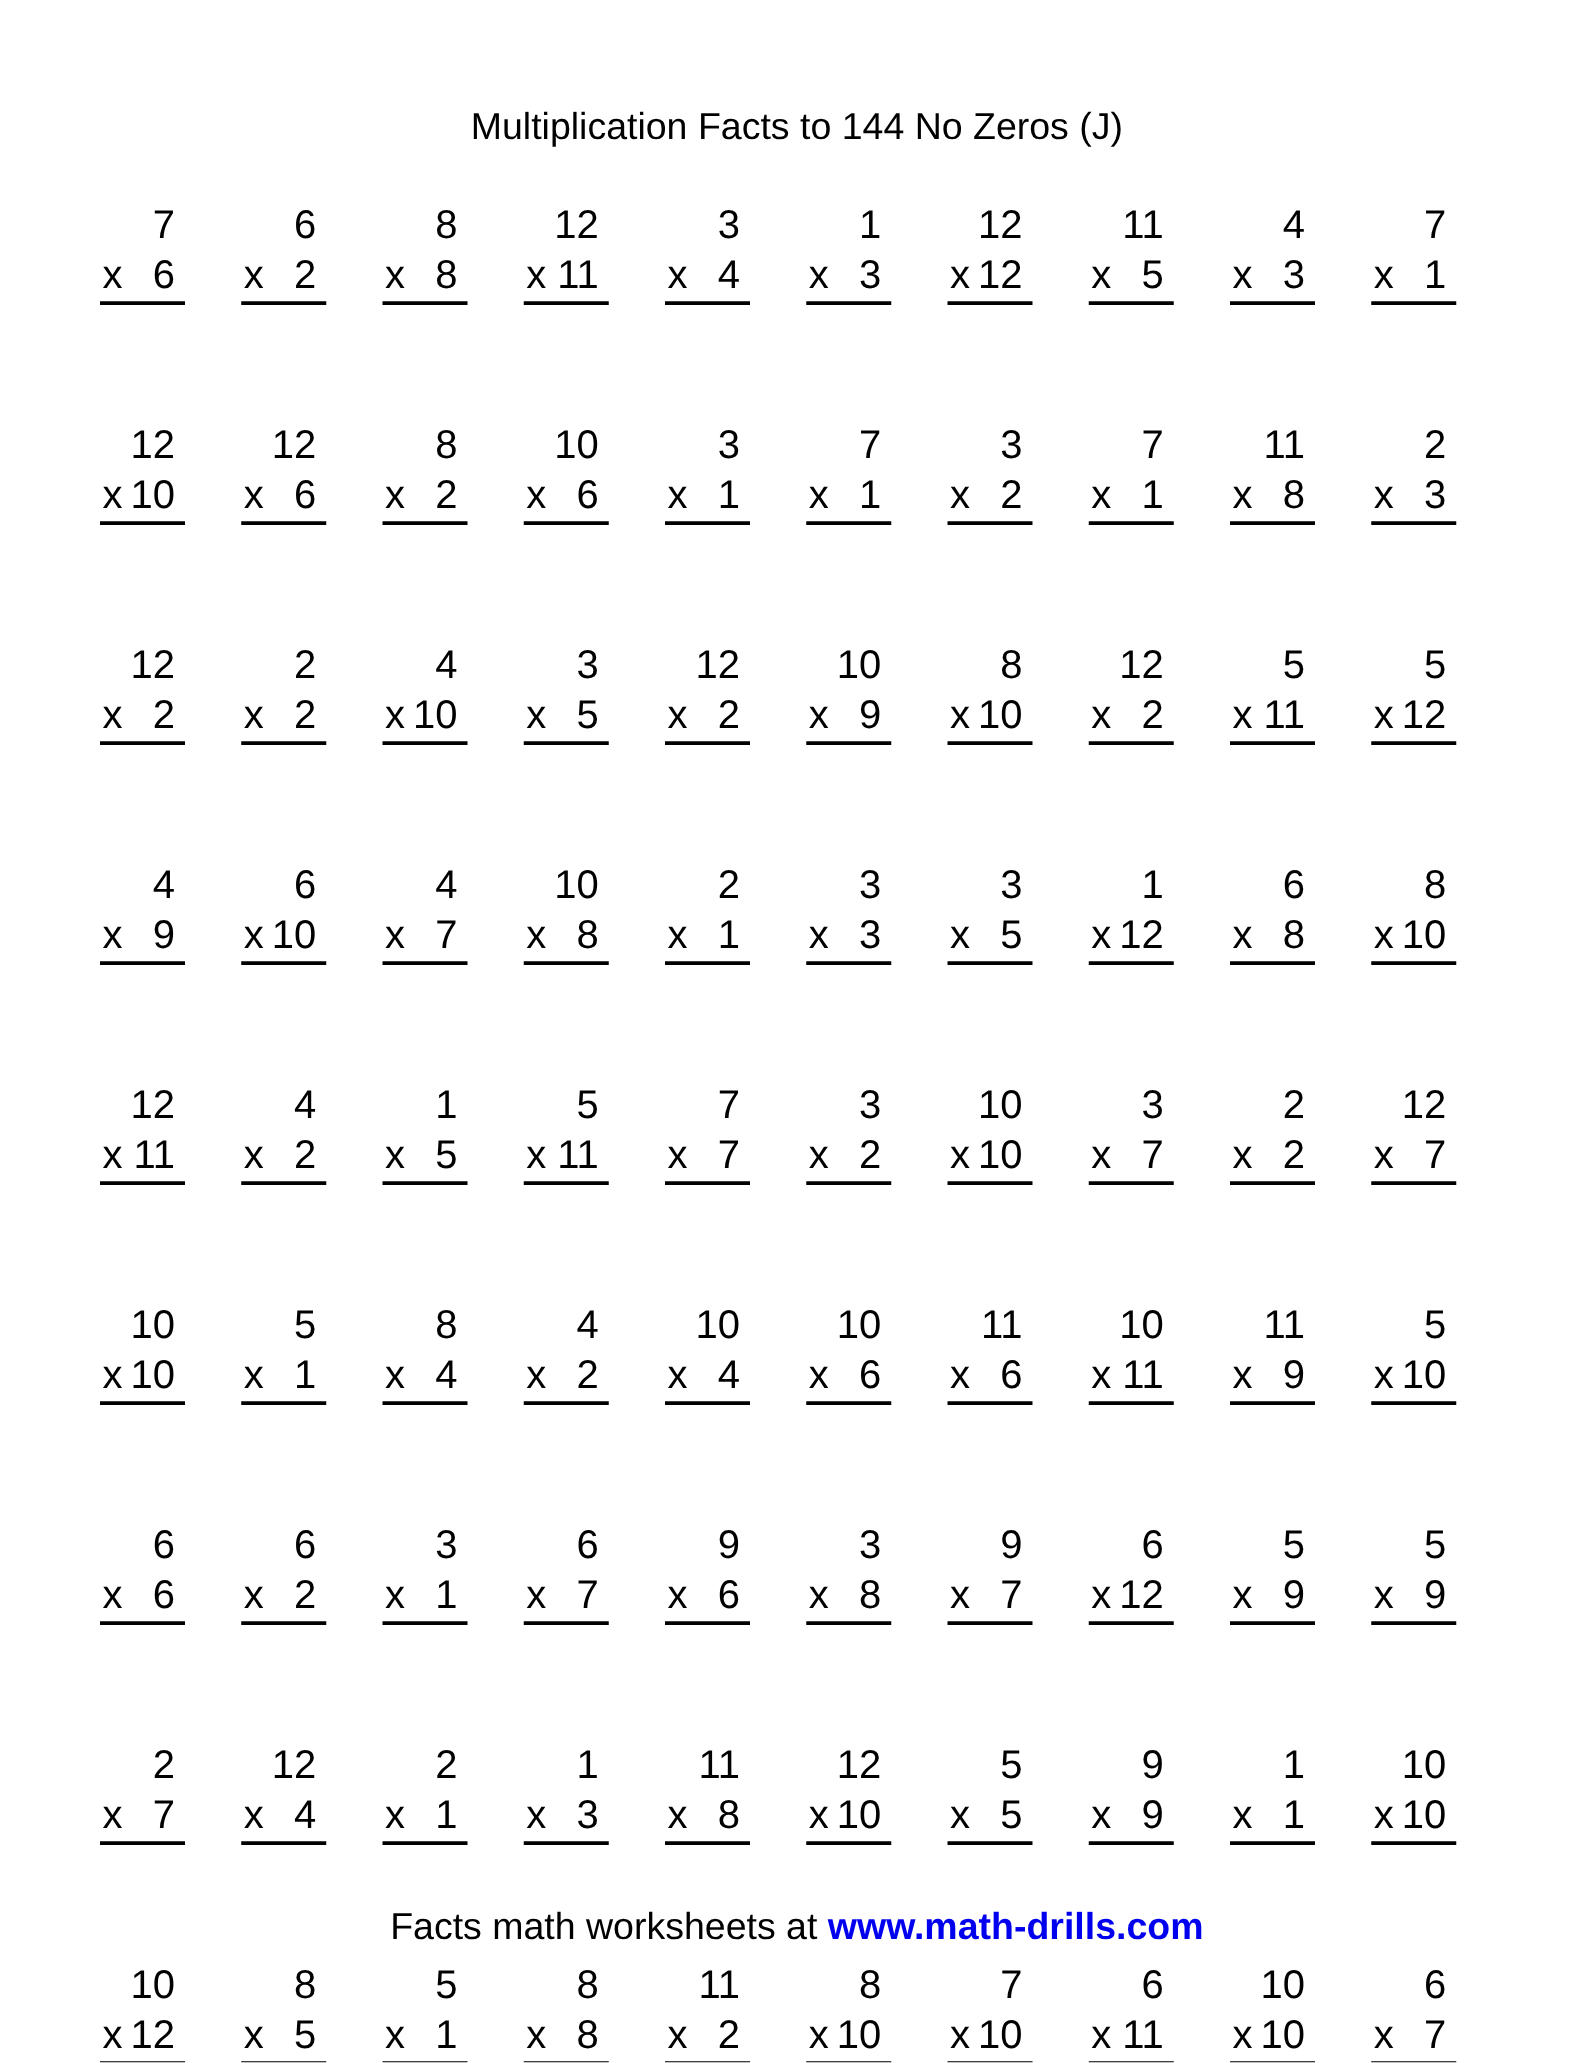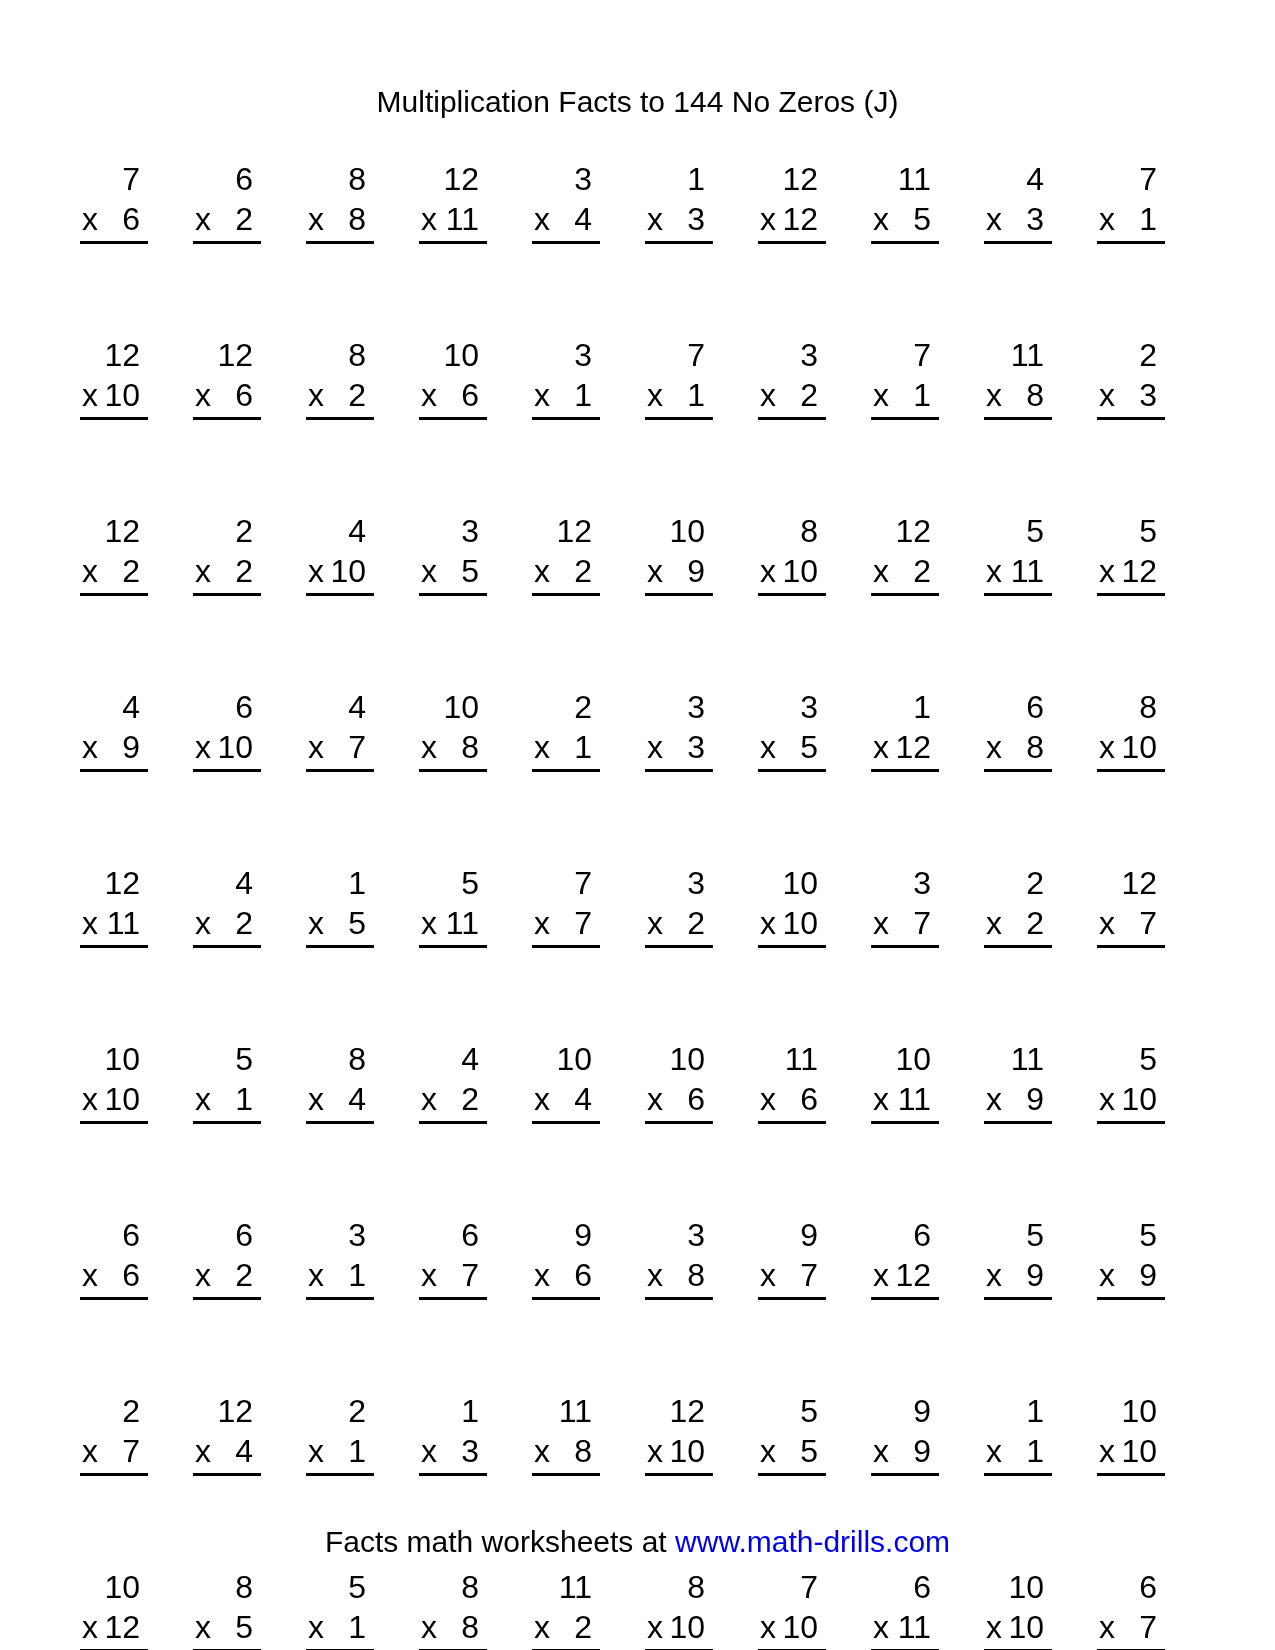--- a/index.html
+++ b/index.html
@@ -884,16 +884,16 @@
       <div class="op-row">
         <span class="op">x</span>
         <span class="bot-num">7</span>
       </div>
 
     </div>
 
   </div>
 
   <div class="footer">
-    <span>Facts math worksheets at </span><a href="#" style="color: rgb(0, 0, 238);">www.math-drills.com</a>
+    <span>Facts math worksheets at </span><a href="#" style="color: rgb(0, 0, 238); font-weight: bold;">www.math-drills.com</a>
   </div>
 
 </div>
 
 </body></html>

